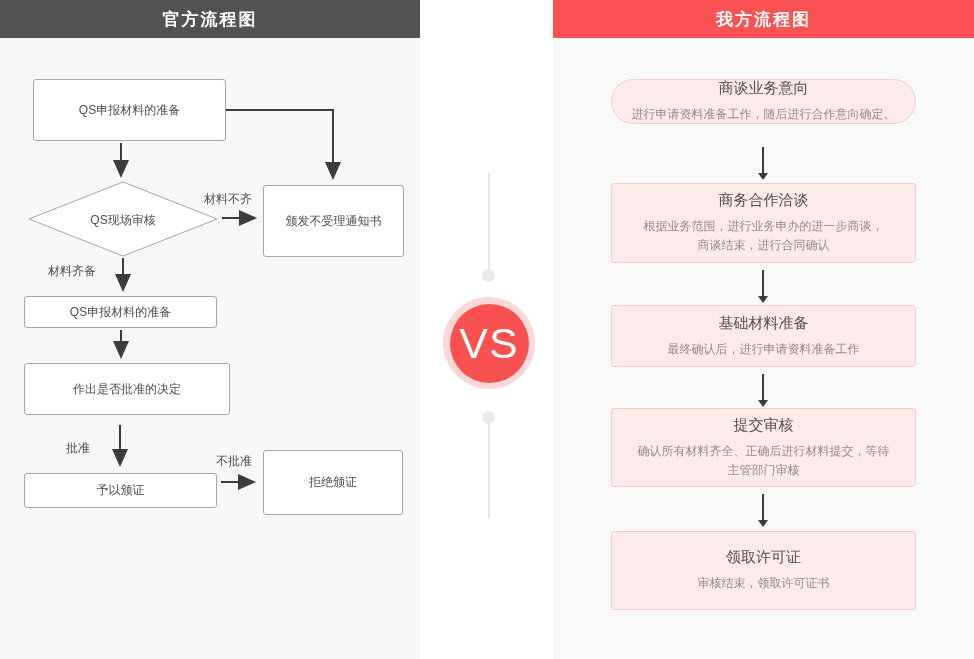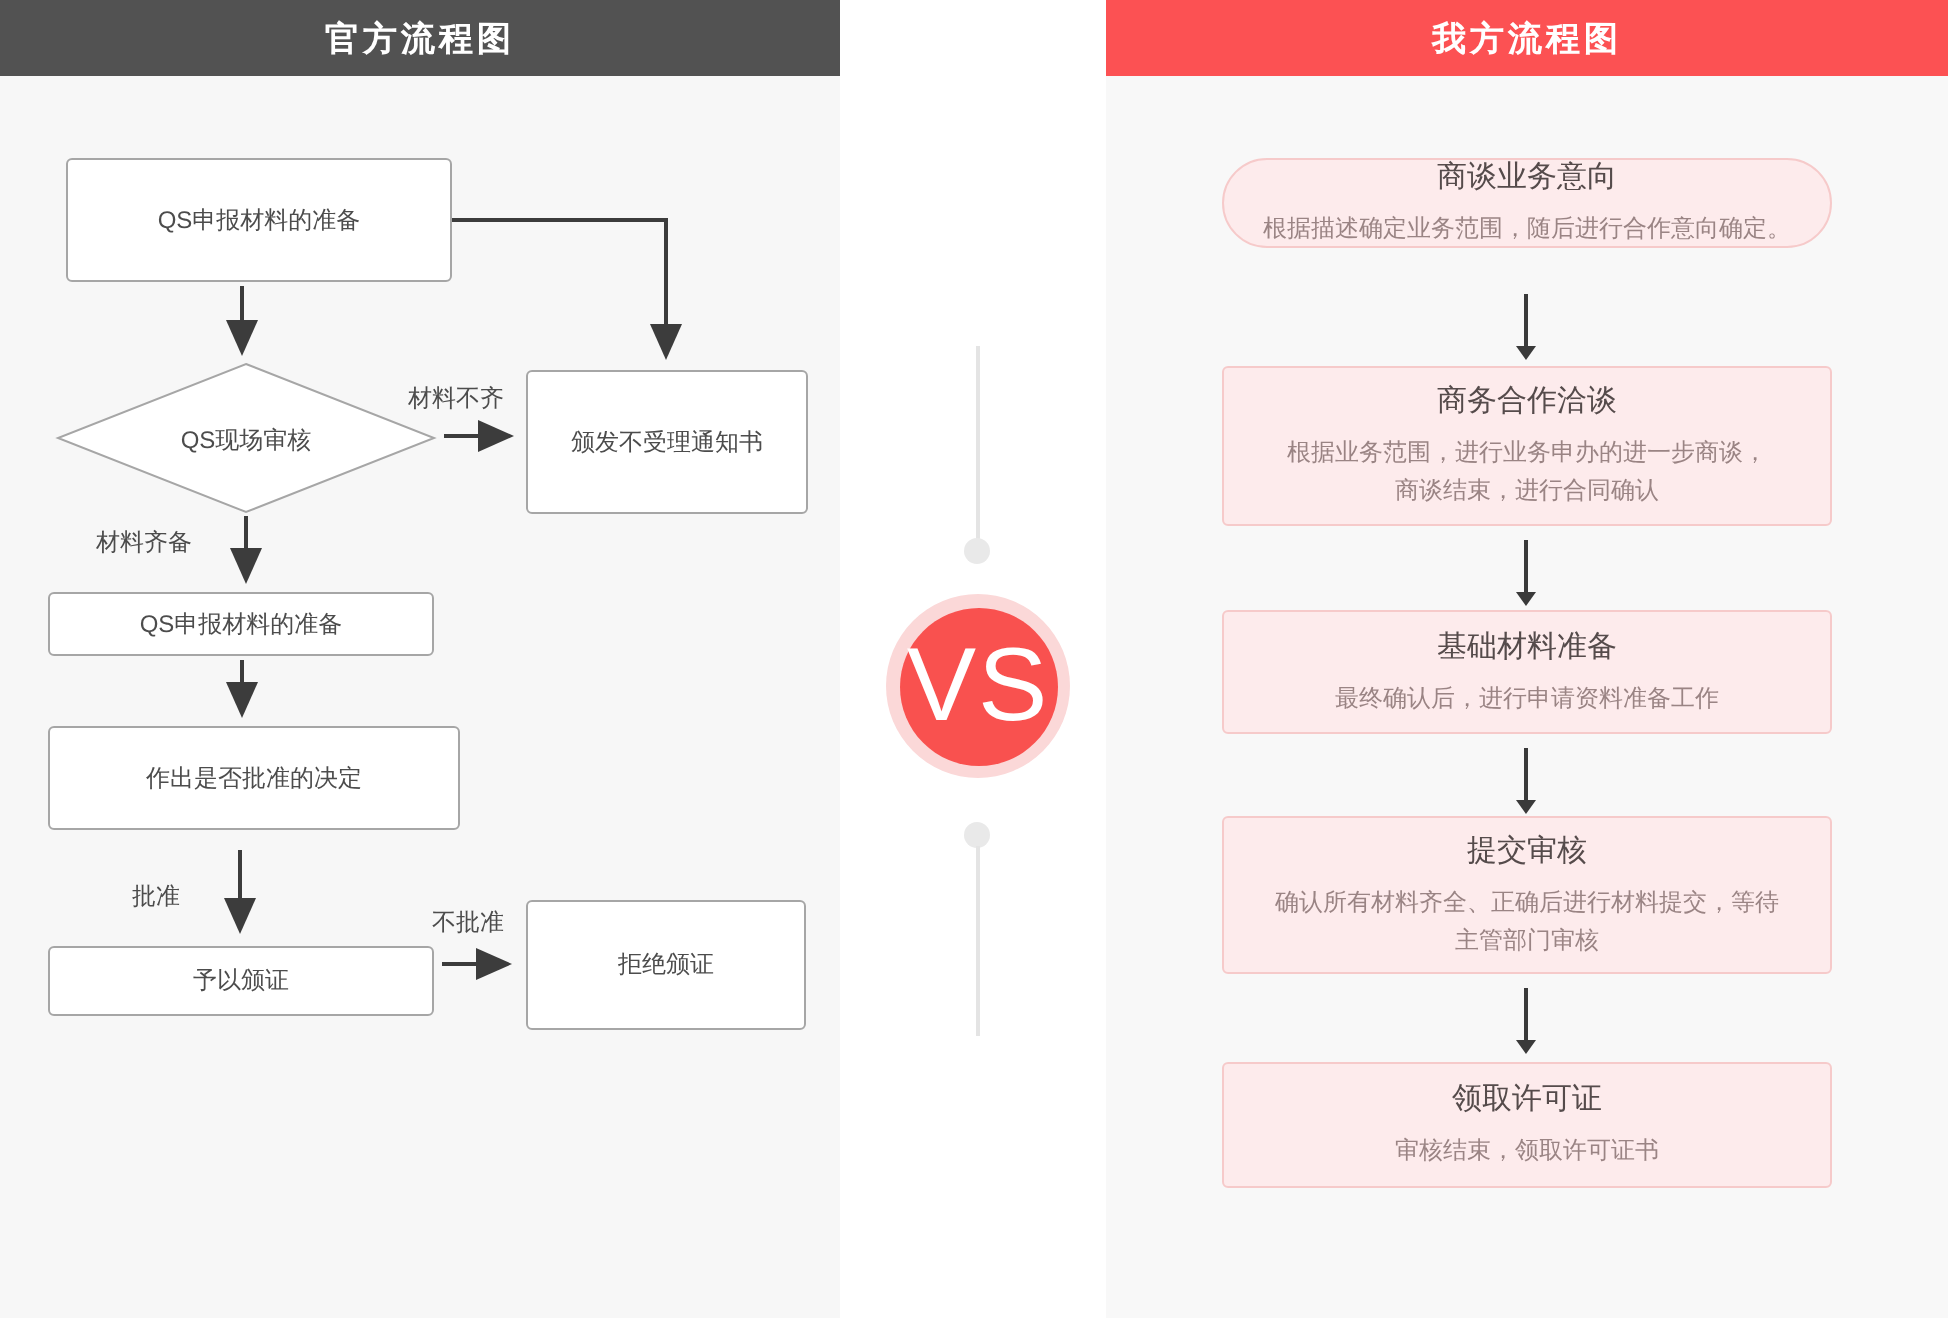--- a/index.html
+++ b/index.html
@@ -22,21 +22,21 @@
                   font-size:12px; color:#4c4c4c; }
 
   
   .center-strip { position:absolute; left:420px; top:0; width:133px; height:659px; background:#ffffff; }
   .vline { position:absolute; left:68px; width:2px; background:#e4e4e4; }
   .vdot { position:absolute; left:62px; width:13px; height:13px; border-radius:50%; background:#e9e9e9; }
   .vs-ring { position:absolute; left:23px; top:297px; width:92px; height:92px; border-radius:50%;
              background:#fbd8d8; display:flex; align-items:center; justify-content:center; }
   .vs-circle { width:79px; height:79px; border-radius:50%; background:#f9514f;
                display:flex; align-items:center; justify-content:center; }
-  .vs-text { color:#ffffff; font-size:52px; font-weight:300; letter-spacing:1px; }
+  .vs-text { color:#ffffff; font-size:43px; font-weight:300; letter-spacing:1px; }
 
   
   .right-panel { position:absolute; left:553px; top:0; width:421px; height:659px; background:#f8f8f8; }
   .right-panel .panel-header { background:#fc5153; }
   .step-box { position:absolute; left:58px; width:305px; background:#fdebec;
               border:1px solid #f6caca; border-radius:3px;
               display:flex; flex-direction:column; align-items:center; justify-content:center; }
   .step-title { font-size:15px; color:#554b4b; margin-bottom:7px; }
   .step-desc { font-size:12px; color:#9a8484; text-align:center; line-height:1.55; white-space:pre-line; }
   .v-arrow { position:absolute; left:209px; width:2px; background:#3a3a3a; }
@@ -92,21 +92,21 @@
     </div>
     <div class="vdot" style="top:411px;"></div>
     <div class="vline" style="top:423px; height:95px;"></div>
   </div>
 
   <div class="right-panel">
     <div class="panel-header">我方流程图</div>
 
     <div class="step-box" style="top:79px; height:45px;border-radius:27px;">
       <div class="step-title">商谈业务意向</div>
-      <div class="step-desc">根据描述确定业务范围，随后进行合作意向确定。</div>
+      <div class="step-desc">进行申请资料准备工作，随后进行合作意向确定。</div>
     </div>
     <div class="v-arrow" style="top:147px; height:26px;"></div>
 
     <div class="step-box" style="top:183px; height:80px;">
       <div class="step-title">商务合作洽谈</div>
       <div class="step-desc">根据业务范围，进行业务申办的进一步商谈，
 商谈结束，进行合同确认</div>
     </div>
     <div class="v-arrow" style="top:270px; height:26px;"></div>
 
@@ -116,19 +116,19 @@
     </div>
     <div class="v-arrow" style="top:374px; height:26px;"></div>
 
     <div class="step-box" style="top:408px; height:79px;">
       <div class="step-title">提交审核</div>
       <div class="step-desc">确认所有材料齐全、正确后进行材料提交，等待
 主管部门审核</div>
     </div>
     <div class="v-arrow" style="top:494px; height:26px;"></div>
 
-    <div class="step-box" style="top:531px; height:63px;">
+    <div class="step-box" style="top:531px; height:79px;">
       <div class="step-title">领取许可证</div>
       <div class="step-desc">审核结束，领取许可证书</div>
     </div>
   </div>
 
 </div>
 
 </body></html>

